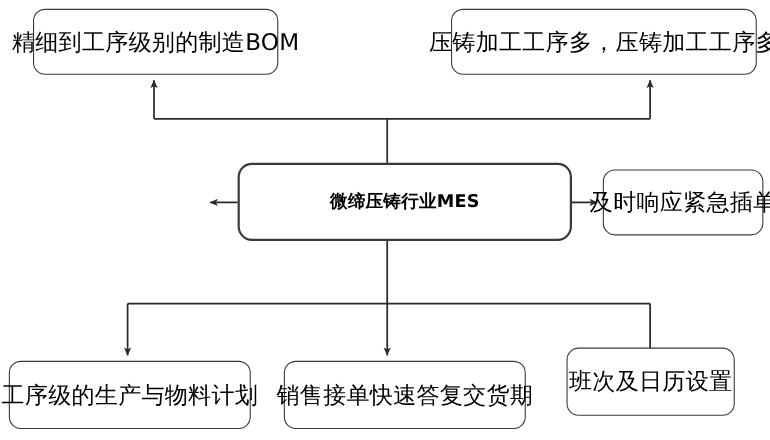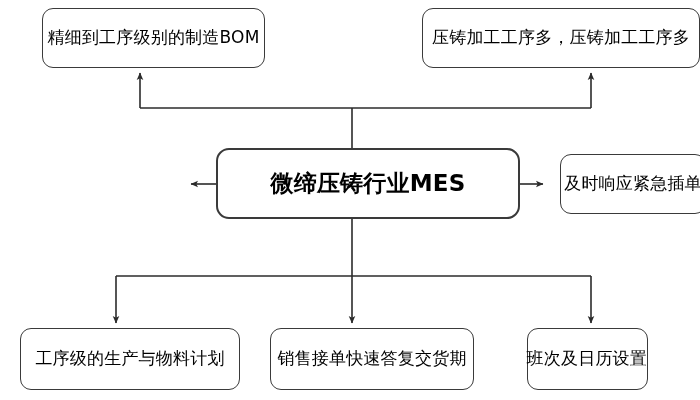--- a/index.html
+++ b/index.html
@@ -35,41 +35,40 @@
     text-align: center;
     line-height: 1.15;
     z-index: 2;
   }
   .node-label {
     display: block;
     white-space: nowrap;
     letter-spacing: 0.2px;
   }
   .node.leaf {
-    font-size: 17px;
+    font-size: 21px;
     font-weight: 400;
-    margin-left: 12px;
   }
   .node.central {
-    font-size: 23px;
+    font-size: 16px;
     font-weight: bold;
     border-width: 2px;
     border-radius: 13px;
     letter-spacing: 0.5px;
   }
 
   
   #node-bom        { left: 30px;  top: 8px;   width: 223px; height: 60px; }
   #node-progress   { left: 410px; top: 8px;   width: 278px; height: 60px; }
   #node-order      { left: 74px;  top: 154px; width: 112px; height: 60px; }
   #node-central    { left: 216px; top: 148px; width: 304px; height: 71px; }
   #node-urgent     { left: 548px; top: 154px; width: 146px; height: 60px; }
   #node-plan       { left: 8px;   top: 328px; width: 220px; height: 62px; }
-  #node-delivery   { left: 258px; top: 328px; width: 204px; height: 62px; }
-  #node-shift      { left: 515px; top: 328px; width: 121px; height: 62px; justify-content: flex-end; }
+  #node-delivery   { left: 258px; top: 328px; width: 220px; height: 62px; }
+  #node-shift      { left: 515px; top: 316px; width: 153px; height: 62px; }
 </style>
 </head>
 <body>
 
 <div id="diagram-root">
 
   <svg id="connector-layer" viewBox="0 0 700 400">
     <defs>
       <marker id="arrow-up" markerWidth="9" markerHeight="9" refX="4.5" refY="8" orient="auto-start-reverse" markerUnits="userSpaceOnUse">
         <path d="M4.5,8 L1.2,0.6 L4.5,2.2 L7.8,0.6 Z" fill="#2b2b2b"></path>

